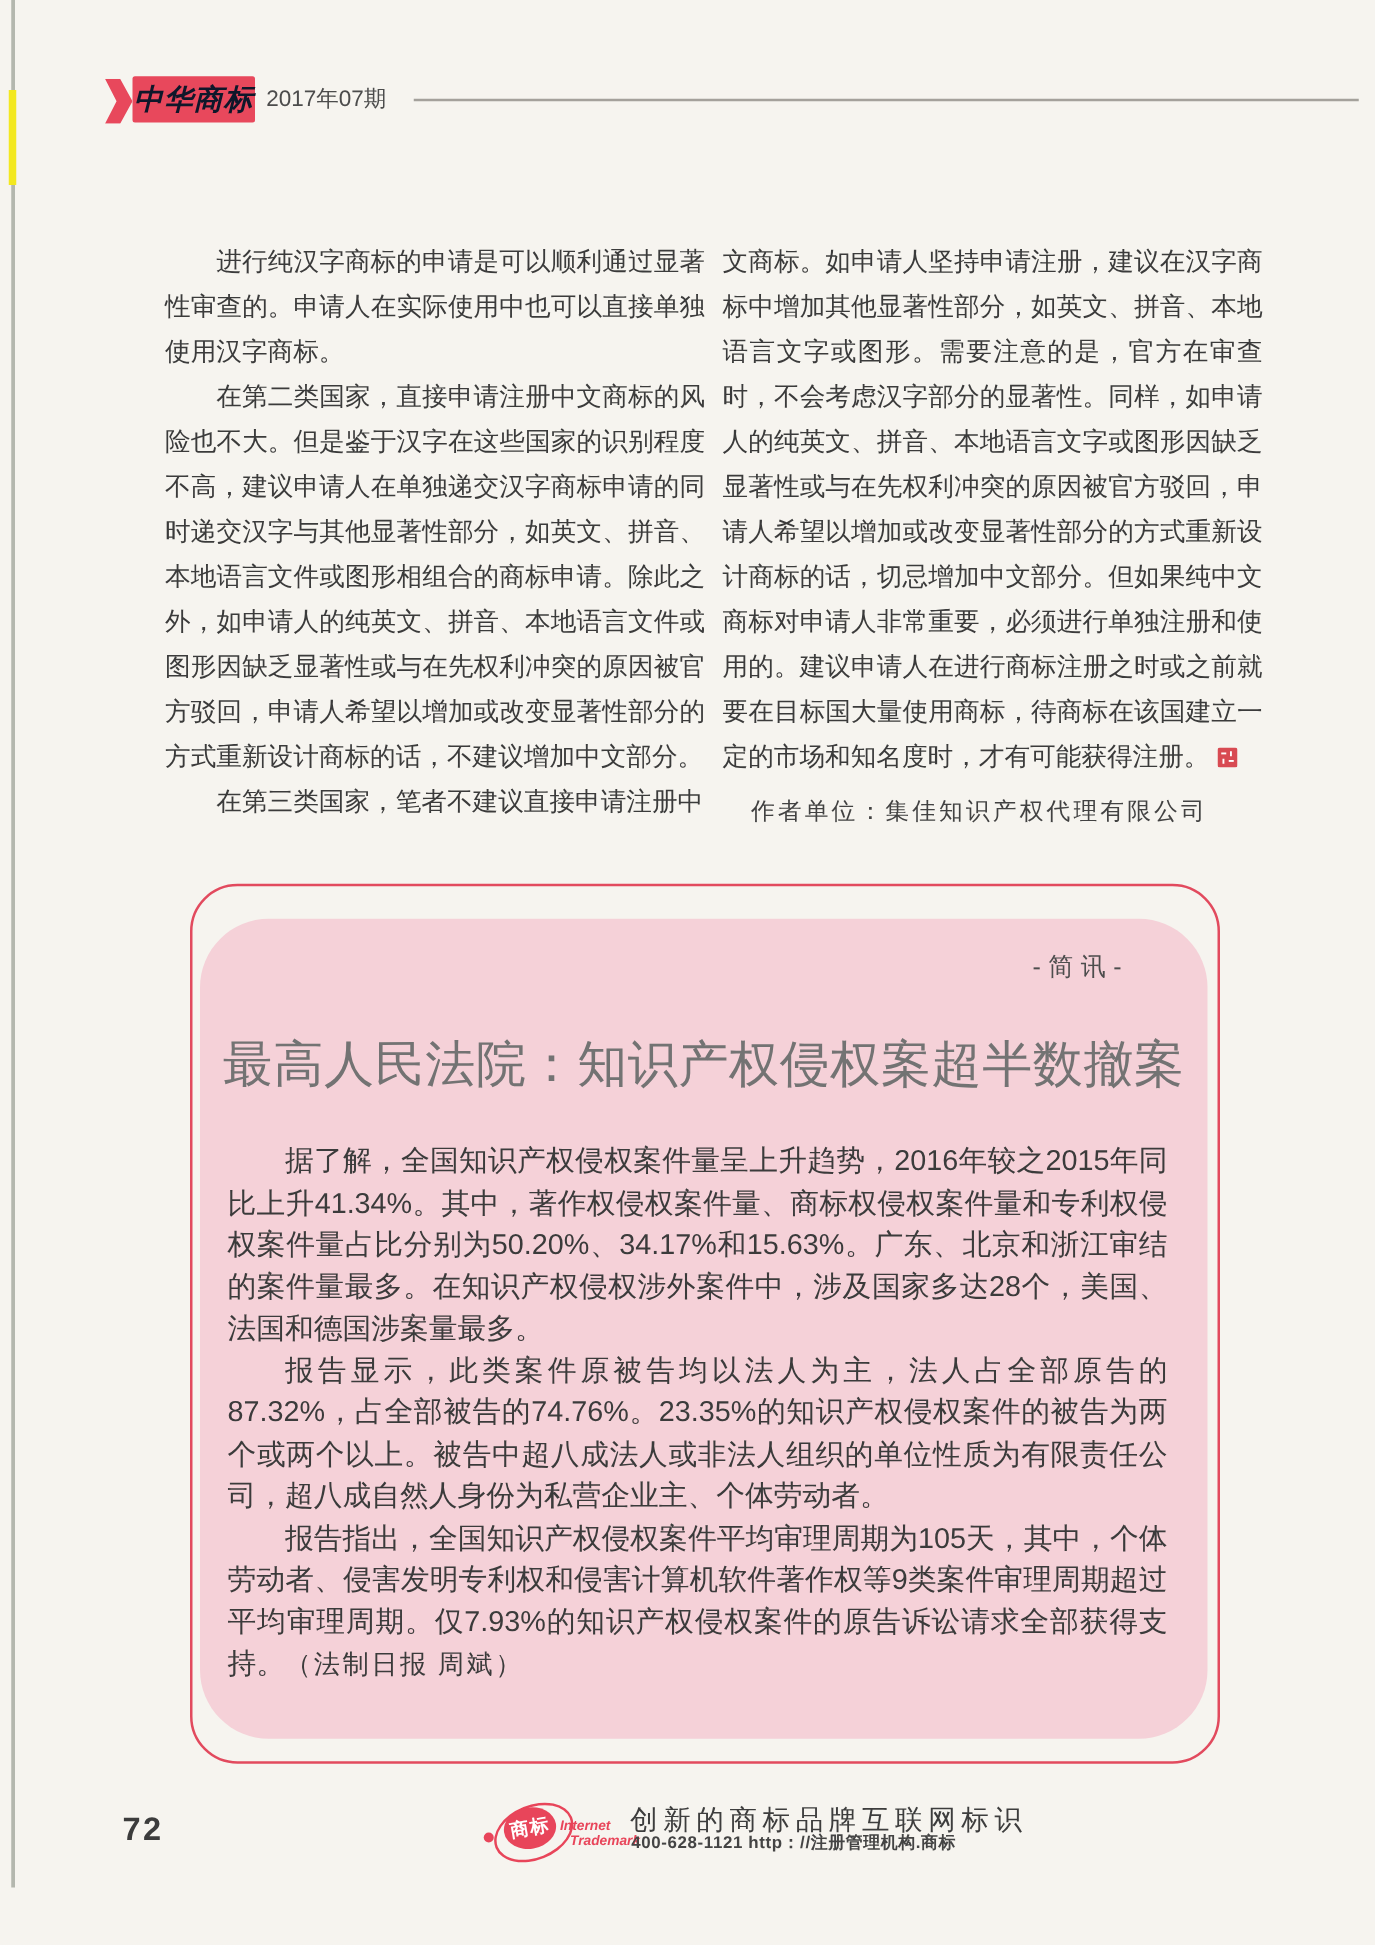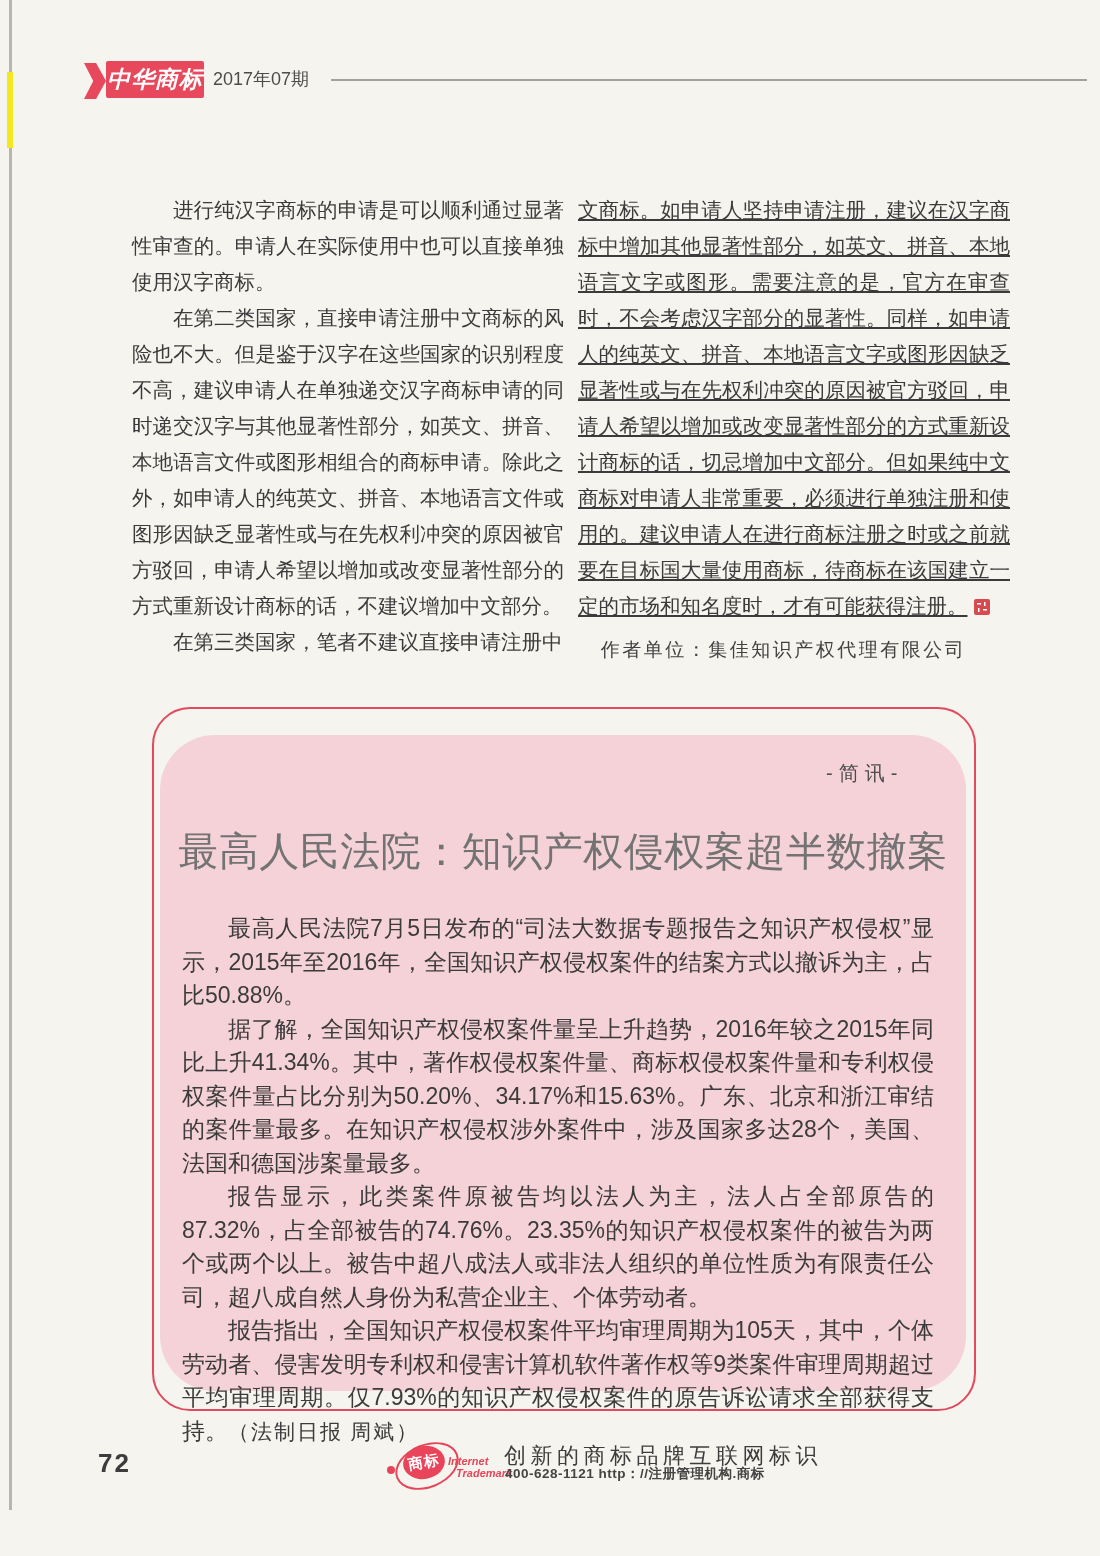--- a/index.html
+++ b/index.html
@@ -21,36 +21,36 @@
   .brand-banner{
     position:absolute; left:106px; top:61px; width:98px; height:37px;
     background:#e8485c; border-radius:2px;
     display:flex; align-items:center; justify-content:center;
   }
   .brand-banner::after{
     content:""; position:absolute; left:5px; top:6px; width:98px; height:37px;
     border:1px solid #f3bcc5; border-radius:2px; z-index:-1;
   }
   .brand-text{
-    color:#ffffff; font-family:Liberation Mono, monospace; font-style:italic; font-weight:bold;
+    color:#0f172a; font-family:Liberation Mono, monospace; font-style:italic; font-weight:bold;
     font-size:23px; letter-spacing:1px; white-space:nowrap;
   }
   .issue-label{position:absolute; left:213px; top:67px; font-size:18px; color:#4c4c4c;}
   .header-rule{position:absolute; left:331px; top:79px; width:756px; height:2px; background:#a4a19b;}
 
   
   .col{
     position:absolute; top:192px; width:432px;
     font-size:20.5px; line-height:36px; color:#3b3b3b;
     text-align:justify;
   }
   .col-left{left:132px;}
   .col-right{left:578px;}
   .col p{margin:0; text-indent:2em;}
-  .col p.continuation{text-indent:0;text-decoration:underline;}
+  .col p.continuation{text-indent:0;}
   .author-line{
     margin-top:8px; font-family:"Liberation Serif", serif; font-size:19px;
     letter-spacing:2.5px; color:#424242; text-indent:1.2em;
   }
   .seal-icon{
     display:inline-block; width:16px; height:16px; margin-left:6px; vertical-align:-2px;
     background:#d84a52; border-radius:2px;
     background-image:
       linear-gradient(#fff,#fff), linear-gradient(#fff,#fff),
       linear-gradient(#fff,#fff), linear-gradient(#fff,#fff);
@@ -128,21 +128,20 @@
   <div class="col col-right">
     <p class="continuation"><span>文商标。如申请人坚持申请注册，建议在汉字商标中增加其他显著性部分，如英文、拼音、本地语言文字或图形。需要注意的是，官方在审查时，不会考虑汉字部分的显著性。同样，如申请人的纯英文、拼音、本地语言文字或图形因缺乏显著性或与在先权利冲突的原因被官方驳回，申请人希望以增加或改变显著性部分的方式重新设计商标的话，切忌增加中文部分。但如果纯中文商标对申请人非常重要，必须进行单独注册和使用的。建议申请人在进行商标注册之时或之前就要在目标国大量使用商标，待商标在该国建立一定的市场和知名度时，才有可能获得注册。</span><span class="seal-icon"></span></p>
     <div class="author-line">作者单位：集佳知识产权代理有限公司</div>
   </div>
 
   <div class="brief-outline"></div>
   <div class="brief-fill"></div>
   <div class="brief-tag">-简讯-</div>
   <div class="brief-title">最高人民法院：知识产权侵权案超半数撤案</div>
   <div class="brief-body">
-    <p>最高人民法院7月5日发布的“司法大数据专题报告之知识产权侵权”显示，2015年至2016年，全国知识产权侵权案件的结案方式以撤诉为主，占比50.88%。</p>
     <p>据了解，全国知识产权侵权案件量呈上升趋势，2016年较之2015年同比上升41.34%。其中，著作权侵权案件量、商标权侵权案件量和专利权侵权案件量占比分别为50.20%、34.17%和15.63%。广东、北京和浙江审结的案件量最多。在知识产权侵权涉外案件中，涉及国家多达28个，美国、法国和德国涉案量最多。</p>
     <p>报告显示，此类案件原被告均以法人为主，法人占全部原告的87.32%，占全部被告的74.76%。23.35%的知识产权侵权案件的被告为两个或两个以上。被告中超八成法人或非法人组织的单位性质为有限责任公司，超八成自然人身份为私营企业主、个体劳动者。</p>
     <p><span>报告指出，全国知识产权侵权案件平均审理周期为105天，其中，个体劳动者、侵害发明专利权和侵害计算机软件著作权等9类案件审理周期超过平均审理周期。仅7.93%的知识产权侵权案件的原告诉讼请求全部获得支持。</span><span class="byline">（法制日报 周斌）</span></p>
   </div>
 
   <div class="page-number">72</div>
 
   <div class="footer-logo">
     <div class="logo-orbit"></div>
     <div class="logo-globe">

